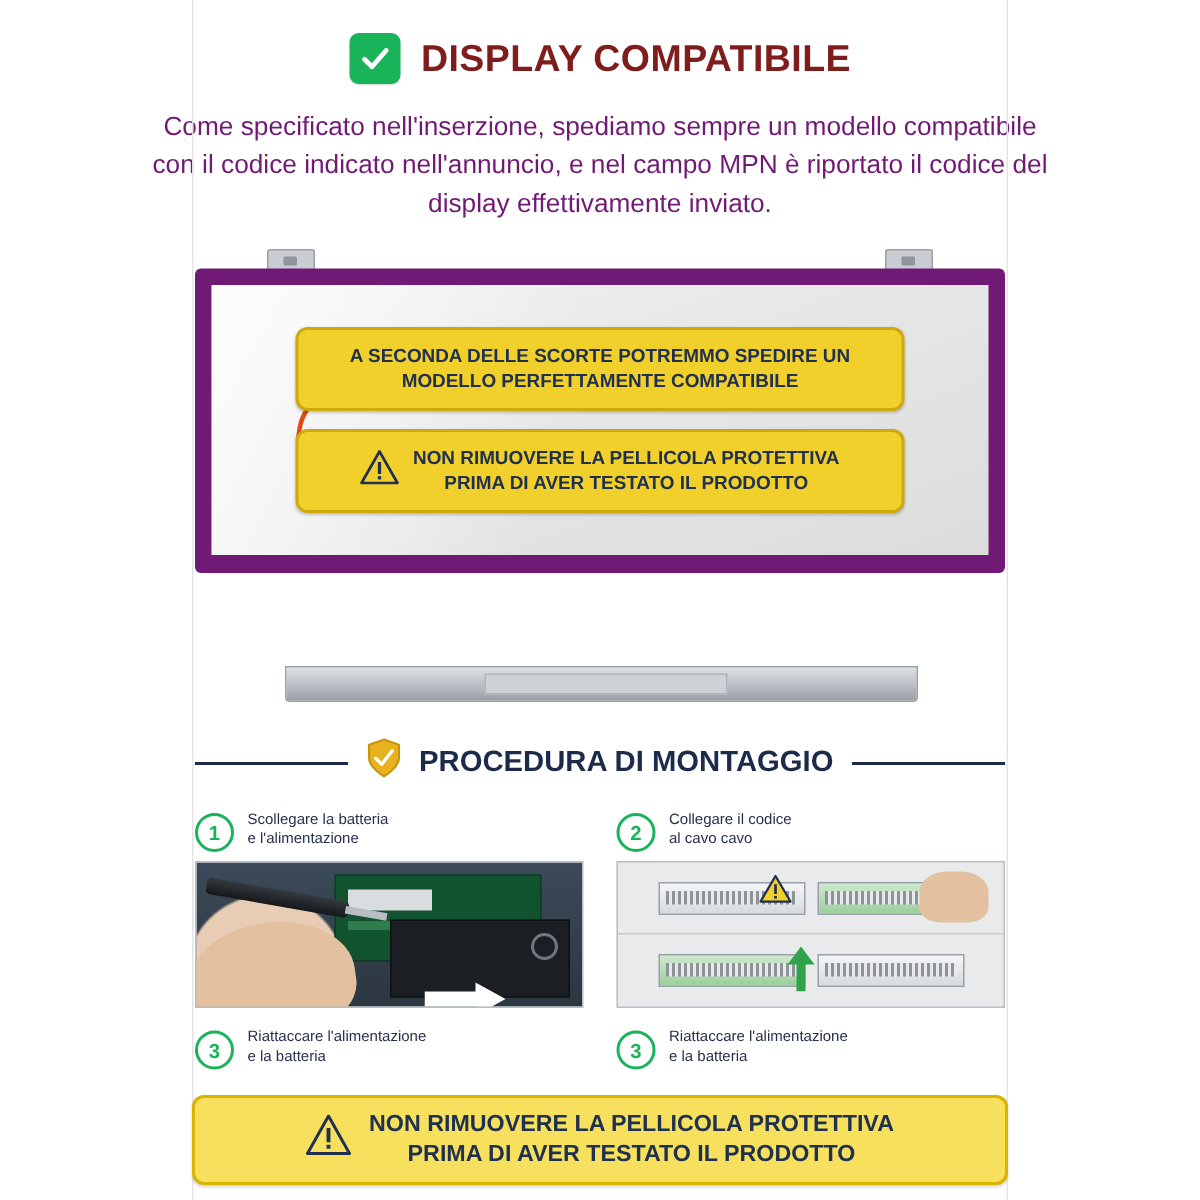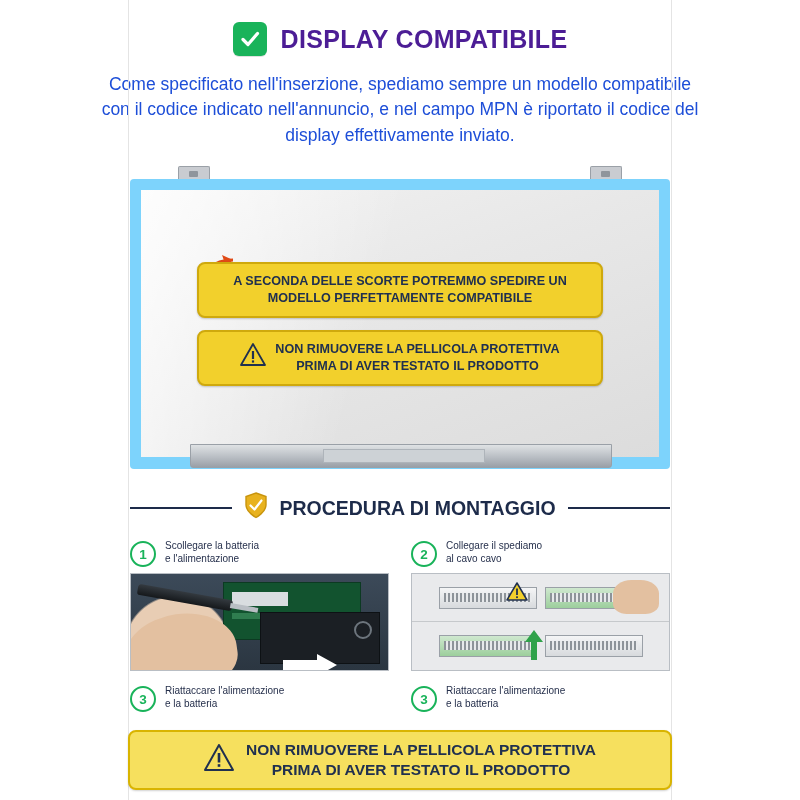--- a/index.html
+++ b/index.html
@@ -47,30 +47,30 @@
     display: flex;
     align-items: center;
     justify-content: center;
     box-shadow: 0 1px 0 rgba(0,0,0,.12);
   }
   .check-badge svg { display: block; }
   .header-title {
     font-size: 25px;
     font-weight: bold;
     letter-spacing: .3px;
-    color: #4c1d95;
+    color: #7f1d1d;
   }
 
   .intro {
     margin: 16px auto 0;
     width: 600px;
     text-align: center;
     font-size: 17.5px;
     line-height: 1.45;
-    color: #1d4ed8;
+    color: #701a75;
   }
 
   
   .panel-wrap {
     position: relative;
     margin: 18px auto 0;
     width: 540px;
     height: 300px;
   }
   .bracket {
@@ -92,22 +92,22 @@
     border-radius: 1px;
   }
   .bracket.l { left: 48px; }
   .bracket.r { right: 48px; }
 
   .panel {
     position: absolute;
     top: 13px;
     left: 0;
     width: 540px;
-    height: 290px;
-    background: #7dd3fc;
+    height: 203px;
+    background: #701a75;
     border-radius: 4px;
     padding: 11px 11px 12px 11px;
     box-sizing: border-box;
   }
   .screen {
     width: 100%;
     height: 100%;
     background: linear-gradient(160deg, #f2f2f2 0%, #e8e8e8 40%, #dcdcdc 100%);
     position: relative;
     display: flex;
@@ -452,21 +452,21 @@
     <div class="step">
       <div class="step-num">1</div>
       <div class="step-text">
         <span>Scollegare la batteria</span><br>
         <span>e l'alimentazione</span>
       </div>
     </div>
     <div class="step">
       <div class="step-num">2</div>
       <div class="step-text">
-        <span>Collegare il spediamo</span><br>
+        <span>Collegare il codice</span><br>
         <span>al cavo cavo</span>
       </div>
     </div>
   </div>
 
   <div class="photos">
     <div class="photo internals">
       <div class="pcb"></div>
       <div class="battery"></div>
       <div class="screwdriver"></div>

